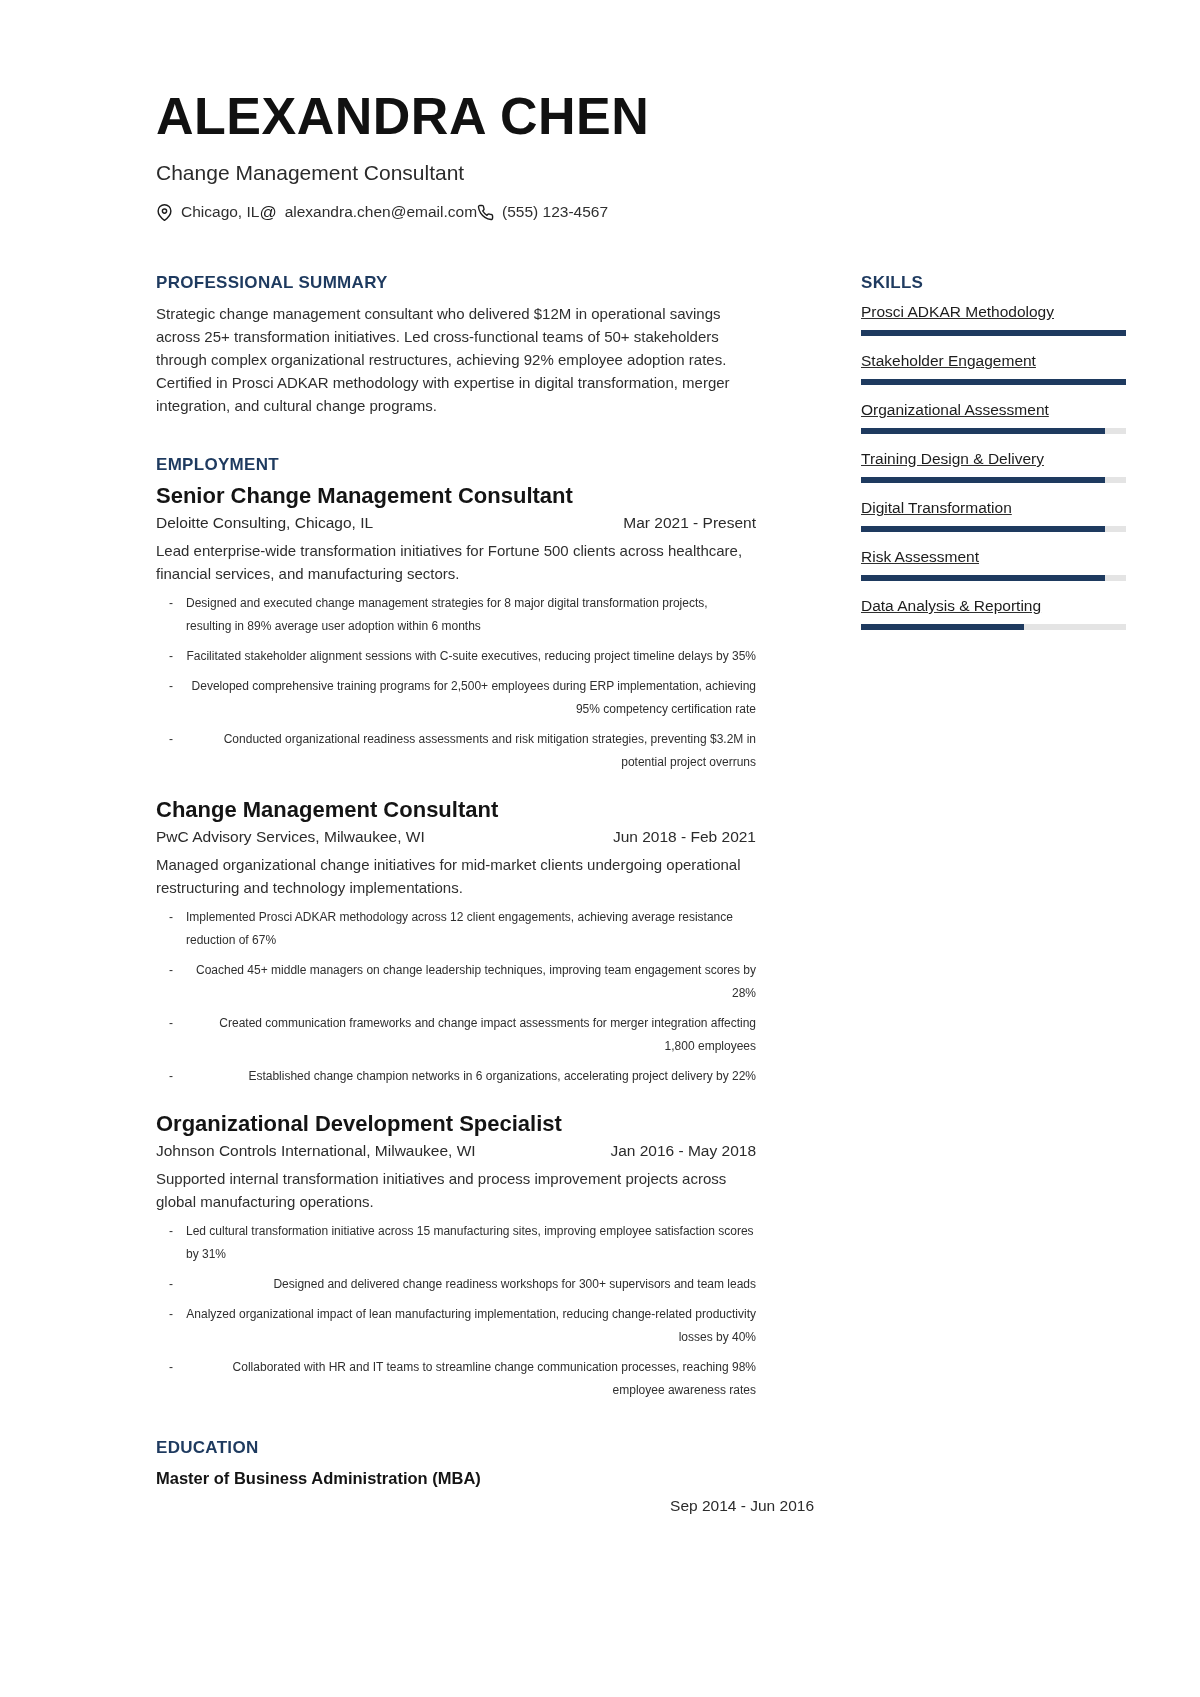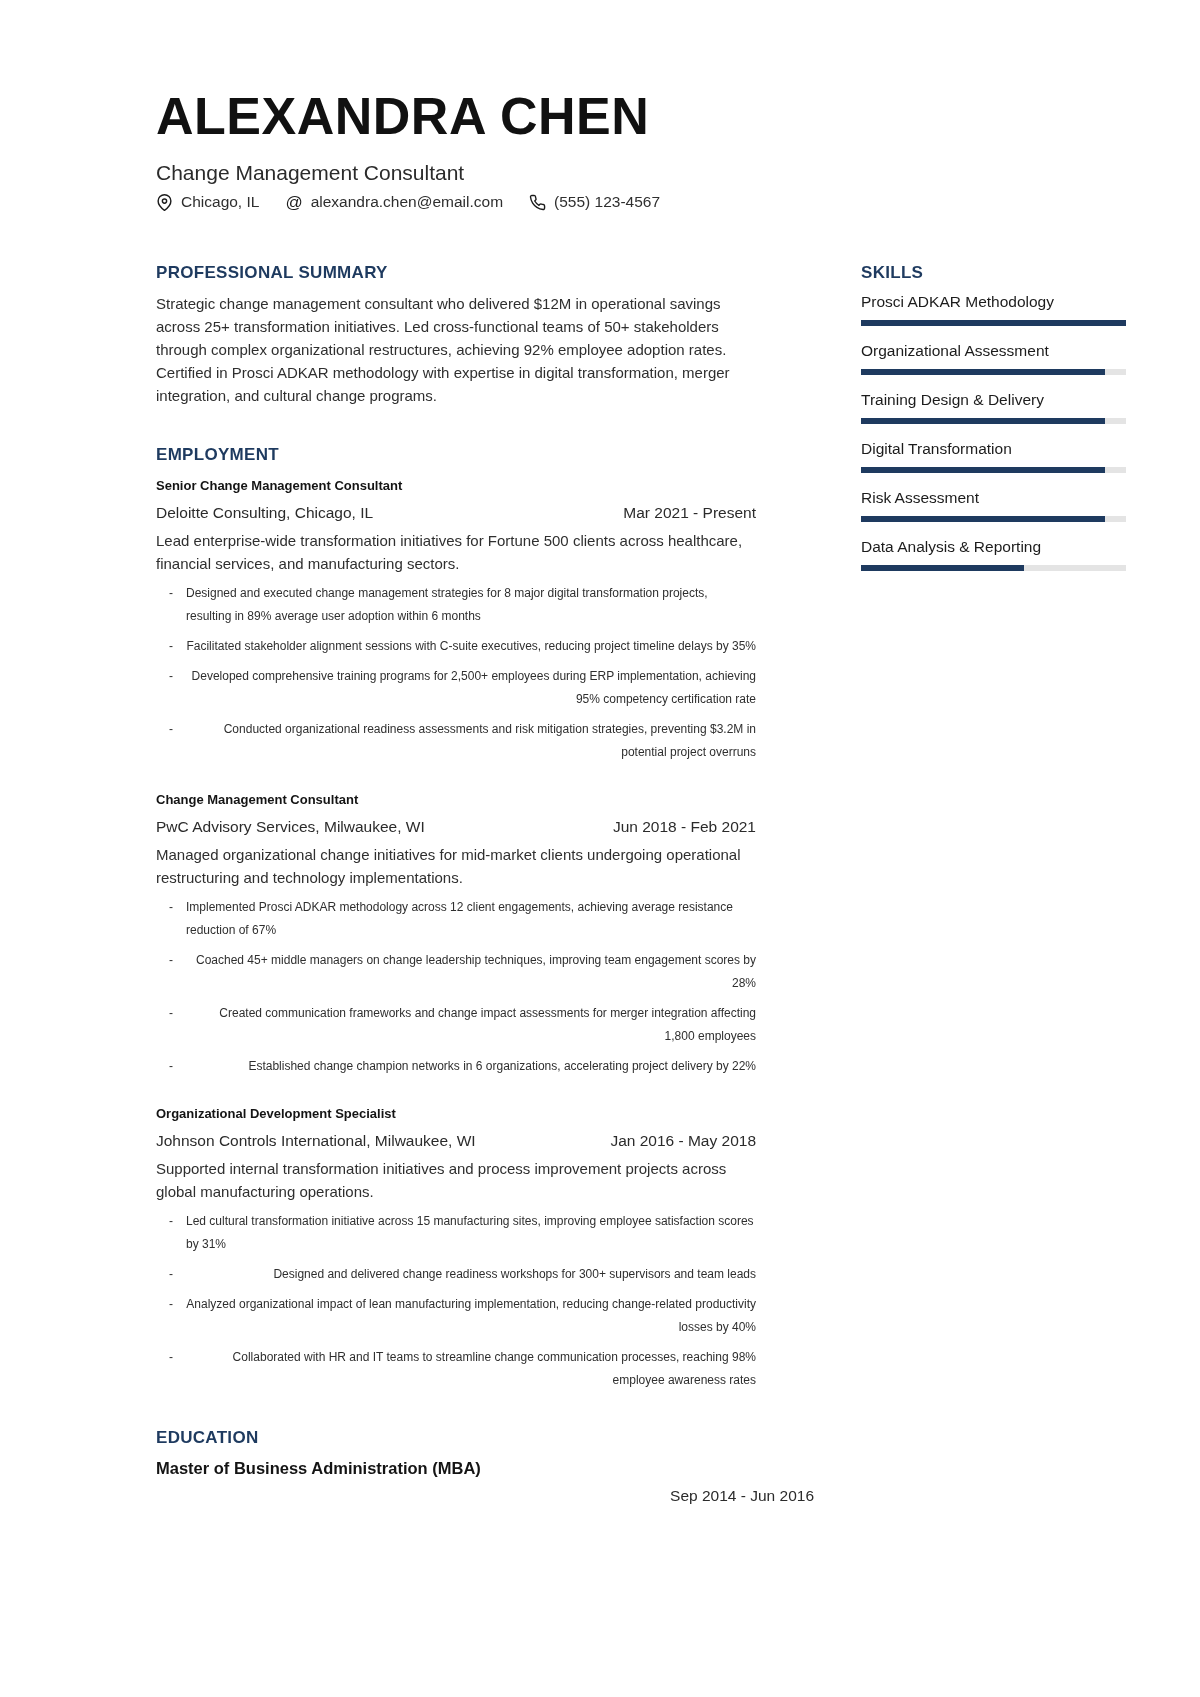--- a/index.html
+++ b/index.html
@@ -24,24 +24,23 @@
     letter-spacing: 0.5px;
     line-height: 1;
   }
   .subtitle {
     margin-top: 17px;
     font-size: 21px;
     line-height: 28px;
     color: #2b2b2b;
   }
   .contact-row {
-    margin-top: 6px;
+    margin-top: 16px;
     display: flex;
     align-items: center;
-    gap: 26px;
     font-size: 15.5px;
     color: #2f2f2f;
   }
   .contact-item { display: flex; align-items: center; gap: 8px; }
   .contact-item .icon { width: 17px; height: 17px; color: #1c1c1c; flex: 0 0 auto; }
   .contact-item .icon svg { width: 100%; height: 100%; display: block; }
   .at-glyph {
     font-size: 17px;
     font-weight: 400;
     color: #1c1c1c;
@@ -61,21 +60,21 @@
     color: #1e3a5f;
     margin-bottom: 9px;
   }
 
   
   .summary-text { font-size: 15px; line-height: 23px; color: #2f2f2f; }
 
   .employment-section { margin-top: 38px; }
   .job + .job { margin-top: 24px; }
   .job-title {
-    font-size: 13px;
+    font-size: 22px;
     font-weight: 700;
     color: #141414;
     line-height: 23px;
     margin-bottom: 4px;
   }
   .job-meta {
     display: flex;
     justify-content: space-between;
     align-items: baseline;
     font-size: 15.5px;
@@ -110,21 +109,21 @@
   }
   .edu-dates {
     width: 658px;
     text-align: right;
     font-size: 15.5px;
     line-height: 23px;
     color: #2b2b2b;
   }
 
   
-  .skill { margin-bottom: 15px; }
+  .skill { margin-bottom: 15px; text-decoration: underline; }
   .skill-label {
     font-size: 15.5px;
     line-height: 20px;
     color: #1c1c1c;
     margin-bottom: 8px;
   }
   .skill-track {
     width: 100%;
     height: 6px;
     background: #e4e4e4;
@@ -237,20 +236,26 @@
     <aside class="sidebar">
       <h2 class="section-heading">SKILLS</h2>
 
       <div class="skill">
         <div class="skill-label">Prosci ADKAR Methodology</div>
         <div class="skill-track">
             <div class="skill-fill" style="width: 100%;"></div>
           </div>
       </div>
       <div class="skill">
+        <div class="skill-label">Stakeholder Engagement</div>
+        <div class="skill-track">
+            <div class="skill-fill" style="width: 100%;"></div>
+          </div>
+      </div>
+      <div class="skill">
         <div class="skill-label">Organizational Assessment</div>
         <div class="skill-track">
             <div class="skill-fill" style="width: 75%;"></div>
           </div>
       </div>
       <div class="skill">
         <div class="skill-label">Training Design &amp; Delivery</div>
         <div class="skill-track">
             <div class="skill-fill" style="width: 75%;"></div>
           </div>

